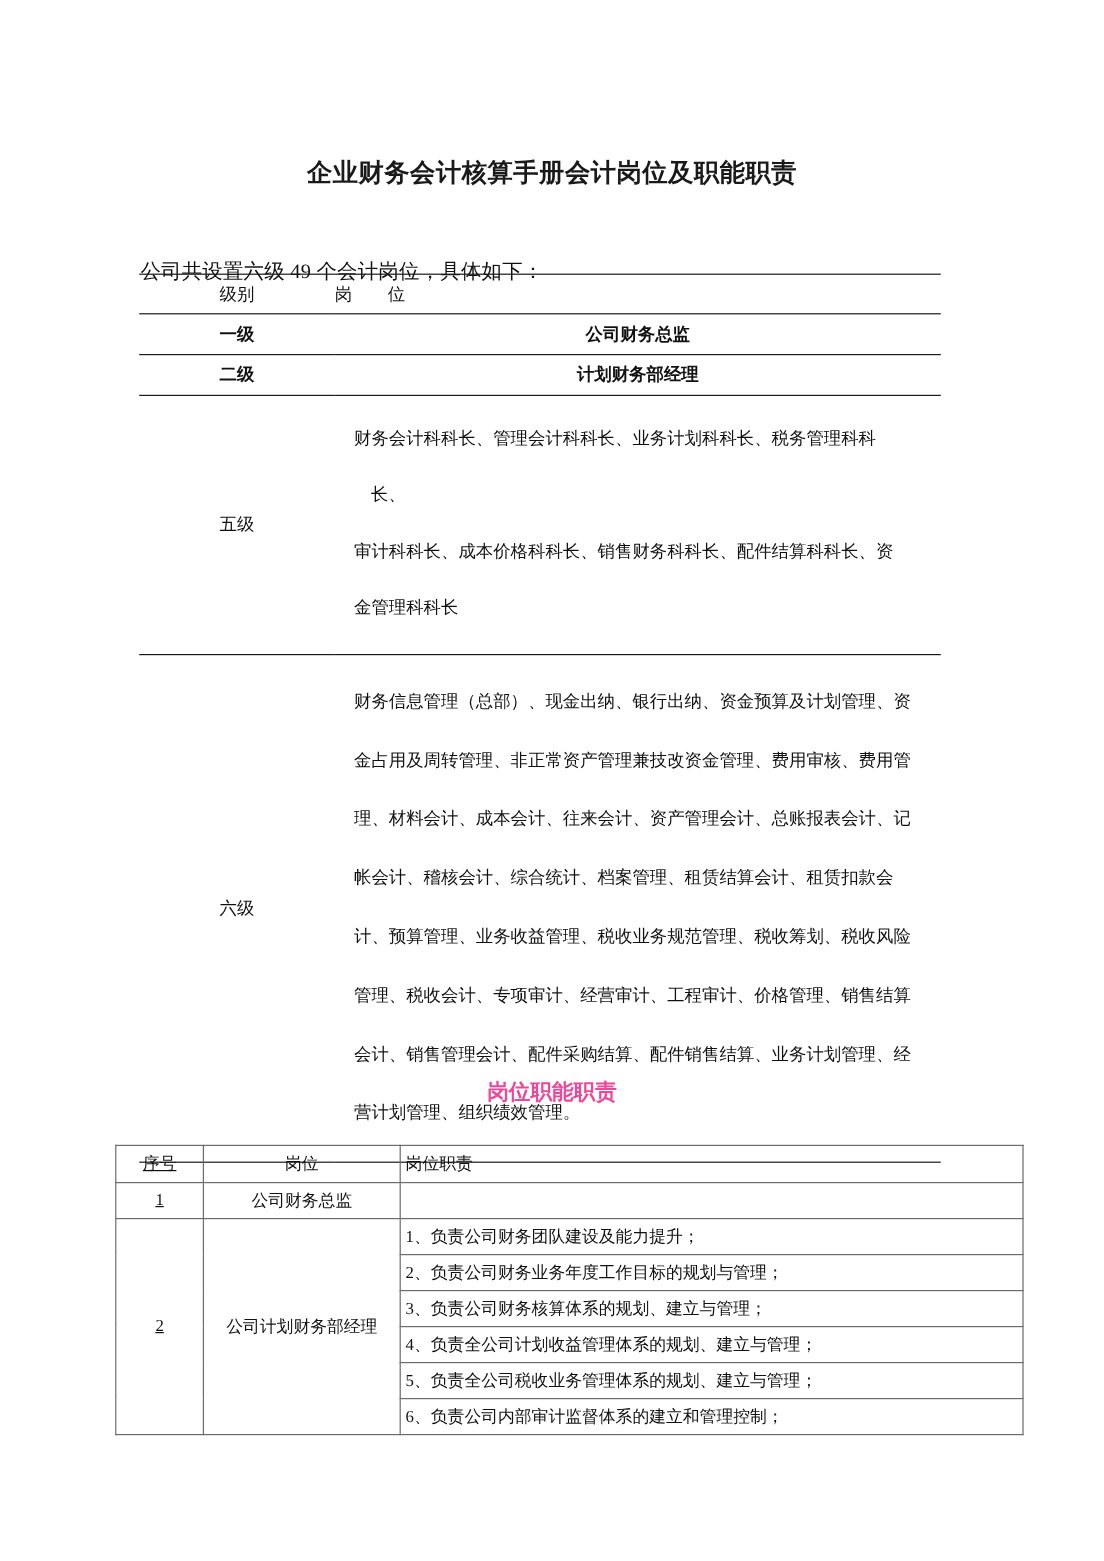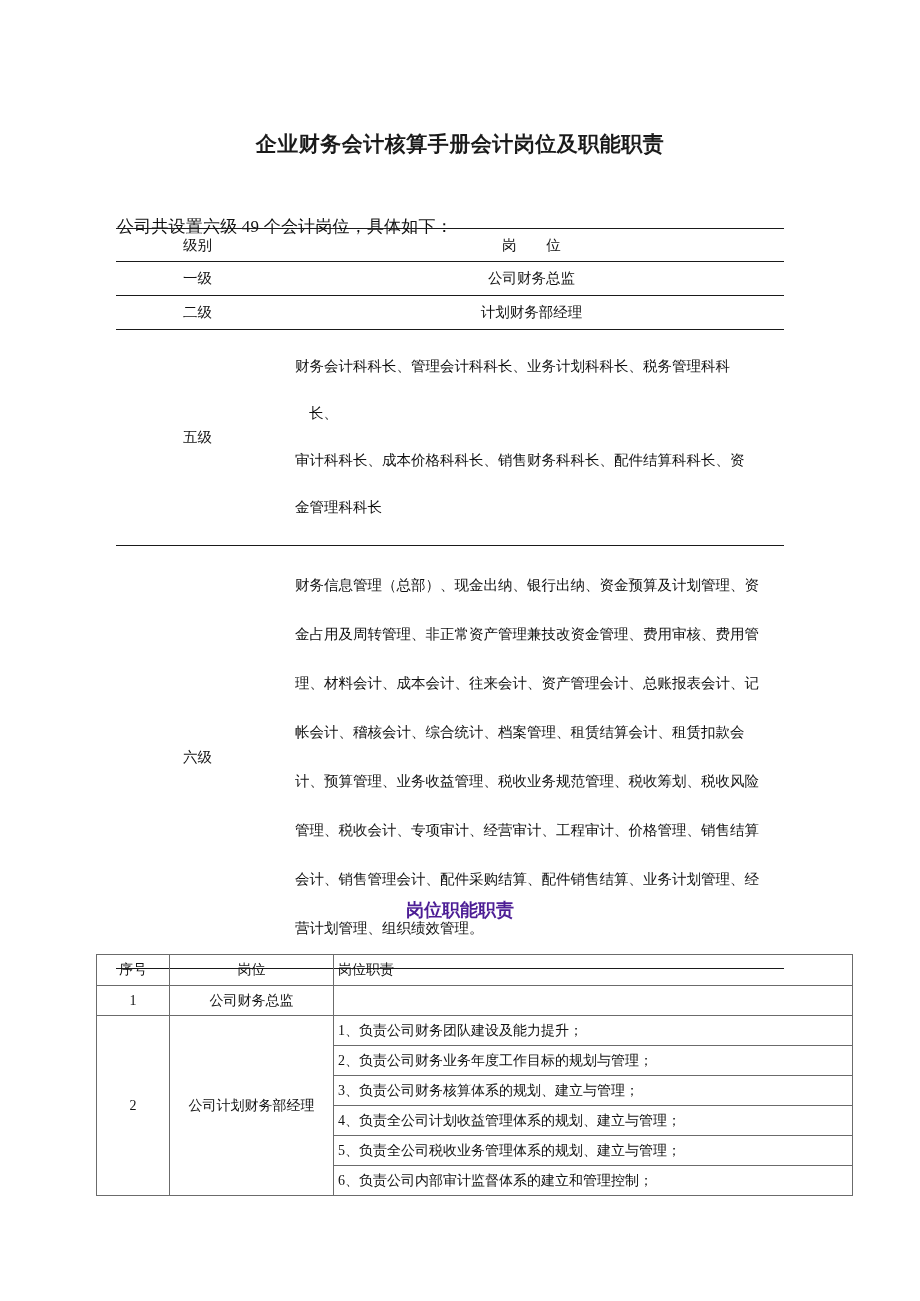--- a/index.html
+++ b/index.html
@@ -67,65 +67,65 @@
   }
   .table1 tr:first-child td { border-top: 1.1px solid #1a1a1a; margin-top: 40px; }
   .t1-level {
     width: 163px;
     text-align: center;
     vertical-align: middle !important;
   }
   .t1-post {
     width: 505px;
   }
-  .t1-row-simple td { height: 33px; }
+  .t1-row-simple td { height: 33px; font-weight: bold; }
   .t1-head td { height: 32px; }
-  .t1-head .t1-post { text-align: center; letter-spacing: 0.2px; }
+  .t1-head .t1-post { text-align: left; letter-spacing: 0.2px; }
   .t1-post-center { text-align: center; }
 
   .t1-multi .t1-post {
     text-align: left;
     padding: 7px 2px 7px 0;
     line-height: 33px;
   }
   .t1-multi-5 .t1-post { line-height: 31px; padding: 5px 0 6px 0; }
   .t1-multi .t1-post p { margin: 16px; }
 
   
   .section-heading {
     position: absolute;
     left: 0;
     top: 898px;
     width: 920px;
     text-align: center;
     font-family: "Liberation Sans", "DejaVu Sans", sans-serif;
     font-size: 18px;
     font-weight: bold;
-    color: #4c1d95;
+    color: #ec4899;
   }
 
   
   .table2 {
     position: absolute;
     left: 96px;
     top: 954px;
     width: 729px;
     border-collapse: collapse;
     table-layout: fixed;
   }
   .table2 td {
     border: 1px solid #6b6b6b;
     font-size: 14px;
     color: #111;
     padding: 0 4px;
     height: 29px;
     vertical-align: middle;
     color: #111;
   }
-  .c-no    { width: 64px;  text-align: center; }
+  .c-no    { width: 64px;  text-align: center; text-decoration: underline; }
   .c-post  { width: 155px; text-align: center; margin-top: 44px; }
   .c-duty  { width: 510px; text-align: left; padding-left: 6px; }
   .t2-head td { height: 30px; text-align: center; }
   .duty-empty { }
   .cell-mid { vertical-align: middle; }
 </style>
 </head>
 <body>
 
 <div class="page">

